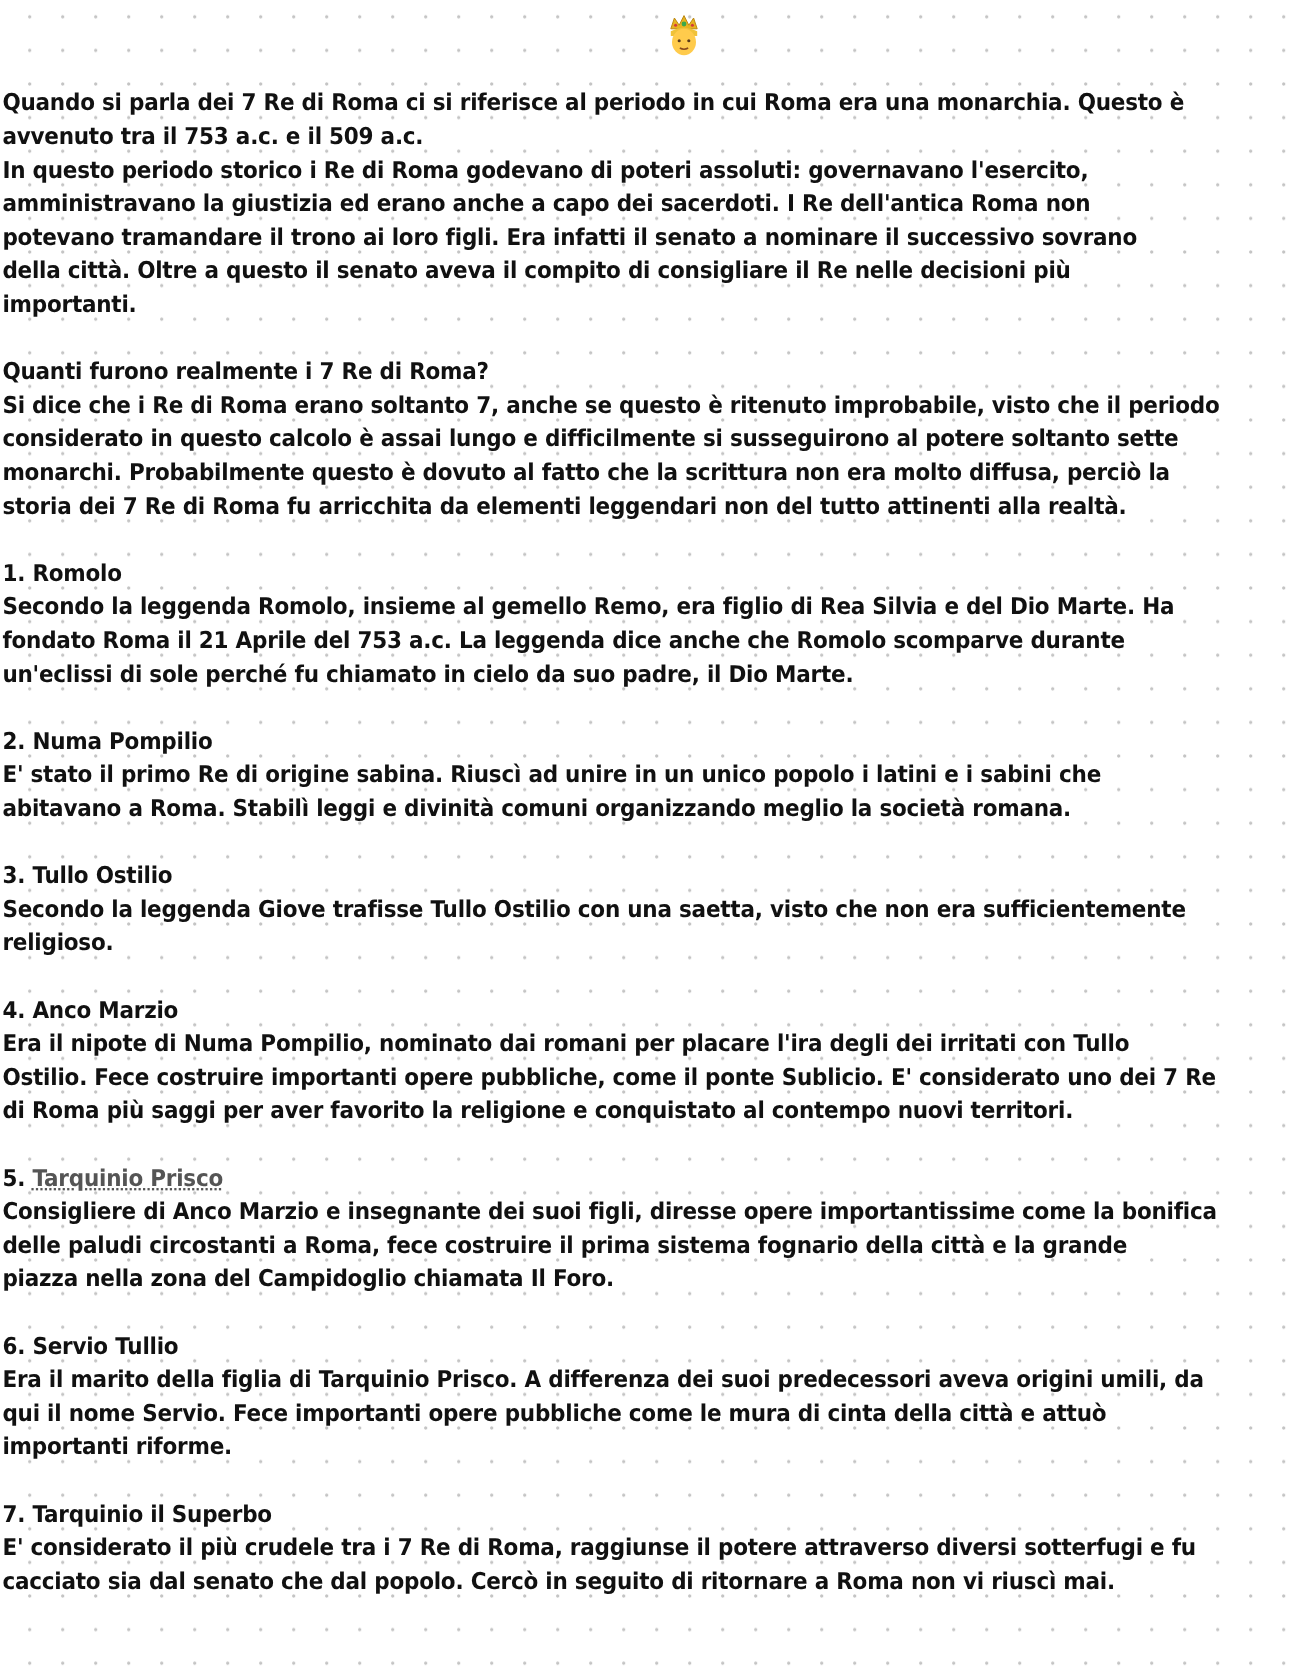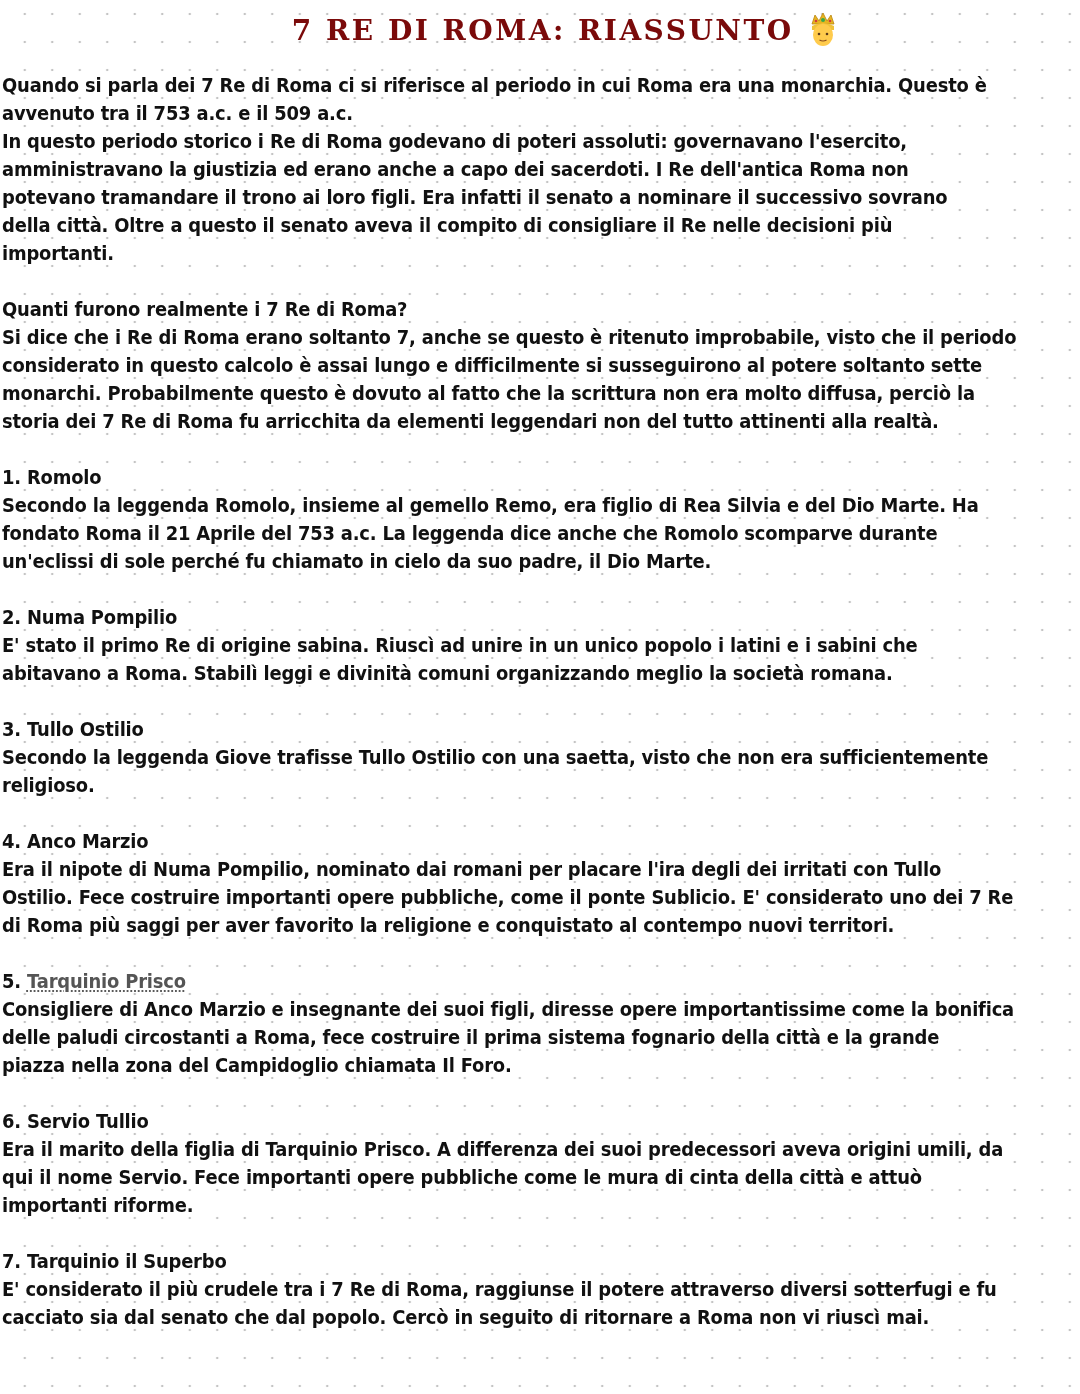--- a/index.html
+++ b/index.html
@@ -76,21 +76,20 @@
     text-underline-offset: 3px;
     cursor: pointer;
   }
 </style>
 </head>
 <body>
 
 <div class="page">
 
   <div class="title-row">
-    <span class="title">7 RE DI ROMA: RIASSUNTO</span>
     <svg class="crown" viewBox="0 0 30 36">
 
       <path d="M4 12 L7 3 L11 9 L15 1 L19 9 L23 3 L26 12 Z" fill="#e8b420" stroke="#b9850f" stroke-width="0.8"></path>
       <circle cx="15" cy="8" r="2" fill="#3aa84a"></circle>
       <circle cx="8" cy="9" r="1.3" fill="#d23b3b"></circle>
       <circle cx="22" cy="9" r="1.3" fill="#d23b3b"></circle>
 
       <path d="M4 14 Q15 8 26 14 L26 18 L4 18 Z" fill="#f0c23a"></path>
 
       <ellipse cx="15" cy="23" rx="10" ry="11" fill="#ffcb4c"></ellipse>

